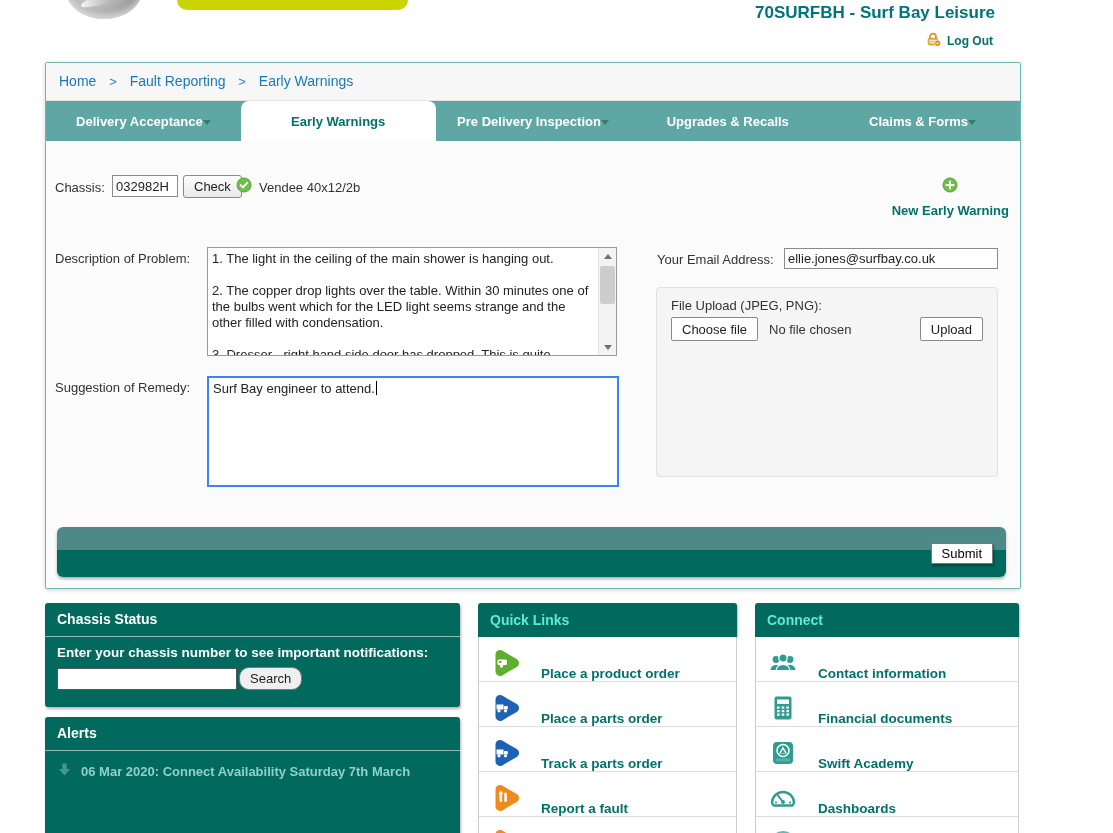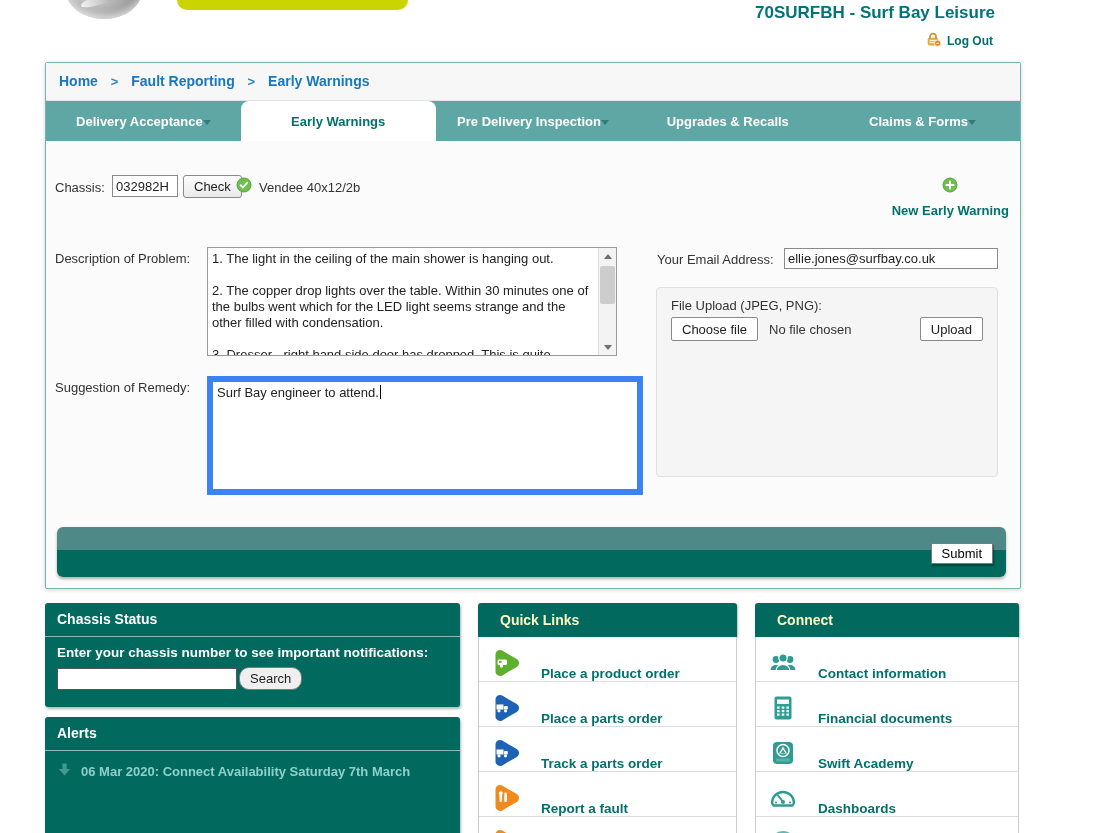--- a/index.html
+++ b/index.html
@@ -14,21 +14,21 @@
     background:linear-gradient(100deg,#f5f5f5,#9a9a9a);transform:rotate(-18deg);}
   .lime-bar{position:absolute;left:177px;top:-20px;width:231px;height:30px;border-radius:10px;background:#C9D400;}
   .dealer-title{position:absolute;top:3px;right:118px;font-size:17px;font-weight:bold;color:#00737B;}
   .logout{position:absolute;top:31px;right:120px;display:flex;align-items:center;gap:5px;cursor:pointer;text-decoration:none;}
   .logout .lbl{font-size:12px;font-weight:bold;color:#00716B;}
 
   
   .main{position:absolute;left:45px;top:62px;width:974px;height:525px;background:#FBFBFB;
     border:1px solid #74B7B1;border-radius:2px;box-shadow:0 1px 4px rgba(0,0,0,.18);}
   .breadcrumb{height:37px;line-height:37px;background:#F7F7F7;border-bottom:1px solid #E3E3E3;
-    padding-left:13px;font-size:14px;font-weight:bold;color:#1878BE;}
+    padding-left:13px;font-size:14px;font-weight:normal;color:#1878BE;}
   .breadcrumb .crumb{color:#1878BE;cursor:pointer;}
   .breadcrumb .sep{color:#2B84C0;margin:0 9px;font-size:13px;}
   .tabbar{height:40px;background:#5FA7A5;display:flex;}
   .tab{flex:1;display:flex;align-items:center;justify-content:center;
     color:#fff;font-size:13px;font-weight:bold;cursor:pointer;}
   .tab.active{background:#fff;color:#00716B;border-radius:8px 8px 0 0;}
   .tab .dd{width:0;height:0;border-left:4px solid transparent;border-right:4px solid transparent;border-top:5px solid #2F7D76;margin-top:2px;}
 
   .content{position:relative;height:447px;}
   .flabel{position:absolute;font-size:13px;color:#333;}
@@ -37,21 +37,21 @@
   .btn{background:linear-gradient(#fdfdfd,#e9e9e9);border:1px solid #8A8A8A;border-radius:3px;
     font-size:13px;color:#222;padding:2px 10px;cursor:pointer;font-family:"Liberation Sans",sans-serif;}
   .chassis-check{position:absolute;left:137px;top:34px;height:23px;}
   .model-ok{position:absolute;left:190px;top:36px;display:flex;align-items:center;gap:7px;}
   .model-name{font-size:13px;color:#333;}
   .new-ew{position:absolute;right:11px;top:36px;display:flex;align-items:center;gap:6px;cursor:pointer;flex-direction:column;}
   .new-ew .lbl{font-size:13px;font-weight:bold;color:#00716B;}
 
   .fake-textarea{position:absolute;background:#fff;border:1px solid #9A9A9A;font-size:13px;line-height:16px;color:#222;}
   .fake-textarea .inner{position:absolute;left:0;top:0;right:17px;bottom:0;padding:3px 4px;white-space:pre-wrap;overflow:hidden;}
-  .fake-textarea.focused{border:6px solid #3b82f6;padding-left:16px;}
+  .fake-textarea.focused{border:2px solid #3b82f6;}
   .scrollbar{position:absolute;top:0;right:0;bottom:0;width:17px;background:#F3F3F3;border-left:1px solid #E2E2E2;}
   .sb-btn{position:absolute;left:0;width:17px;height:16px;background:#F3F3F3;display:flex;align-items:center;justify-content:center;cursor:pointer;}
   .sb-btn.up{top:0;}
   .sb-btn.down{bottom:0;}
   .sb-arrow-up{width:0;height:0;border-left:4px solid transparent;border-right:4px solid transparent;border-bottom:5px solid #6f6f6f;}
   .sb-arrow-down{width:0;height:0;border-left:4px solid transparent;border-right:4px solid transparent;border-top:5px solid #6f6f6f;}
   .sb-thumb{position:absolute;left:1px;top:18px;width:15px;height:38px;background:#CDCDCD;border-radius:2px;cursor:grab;}
   .caret{display:inline-block;width:1px;height:14px;background:#000;vertical-align:-2px;margin-left:1px;}
 
   .filebox{position:absolute;left:610px;top:146px;width:340px;height:188px;background:#F5F5F5;
@@ -75,21 +75,21 @@
   .chassis-status{left:45px;top:603px;width:415px;height:104px;}
   .cs-prompt{position:absolute;left:12px;top:42px;font-size:13.5px;font-weight:bold;color:#fff;}
   .cs-input{left:12px;top:65px;width:172px;height:20px;border:1px solid #555;}
   .cs-search{position:absolute;left:194px;top:64px;background:#EFEFEF;border:1px solid #7a7a7a;border-radius:10px;height:23px;}
   .alerts{left:45px;top:717px;width:415px;height:130px;}
   .alert-item{position:absolute;left:12px;top:45px;display:flex;align-items:center;gap:9px;cursor:pointer;}
   .alert-item .al{font-size:13px;font-weight:bold;color:#8FD0C9;}
 
   
   .list-panel{position:absolute;top:603px;}
-  .list-panel .lph{height:34px;line-height:34px;padding-left:22px;font-size:14px;font-weight:bold;color:#fef9c3;
+  .list-panel .lph{height:34px;line-height:34px;padding-left:12px;font-size:14px;font-weight:bold;color:#5eead4;
     background:#01695E;border-radius:3px 3px 0 0;box-shadow:1px 1px 2px rgba(0,0,0,.25);}
   .list-panel .items{background:#fff;border:1px solid #CDCDCD;border-top:none;overflow:hidden;}
   .link-item{height:44px;display:flex;align-items:flex-end;padding-left:9px;border-bottom:1px solid #DDDDDD;cursor:pointer;background:#fff;}
   .link-item .lbl{margin-left:17px;font-size:13.5px;font-weight:bold;color:#00716B;}
   .quick-links{left:478px;width:259px;}
   .quick-links .items{height:196px;}
   .connect{left:755px;width:264px;}
   .connect .items{height:196px;}
   .icon36{width:36px;height:36px;flex:0 0 36px;}
 </style>

